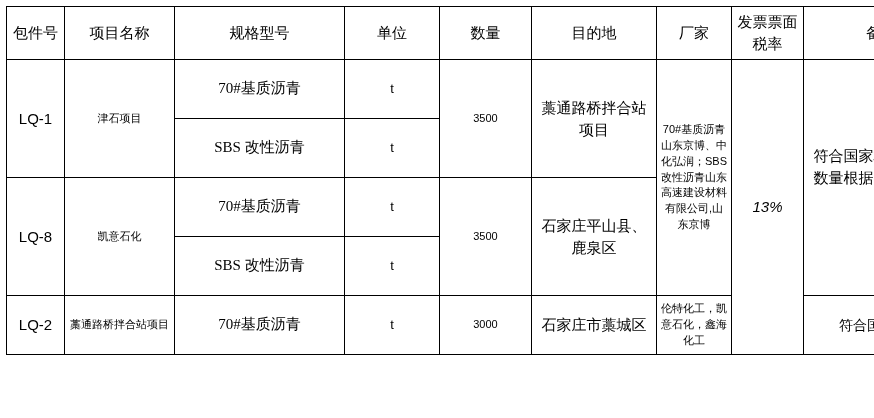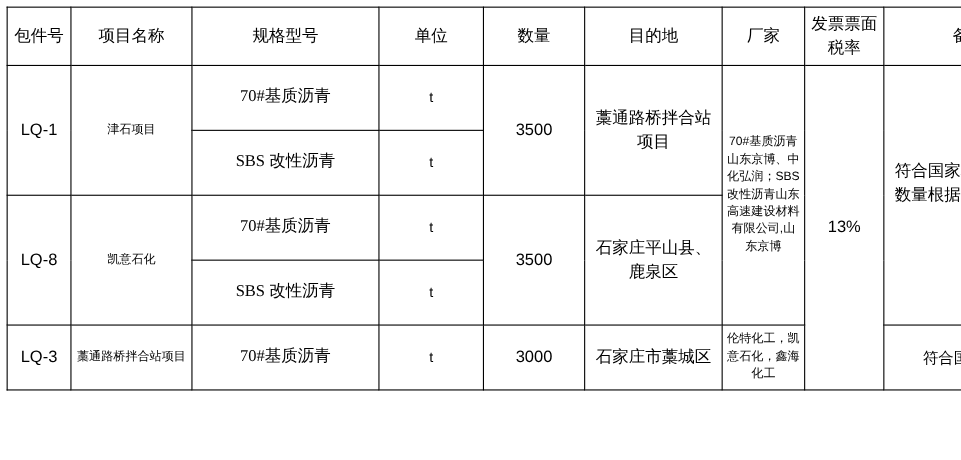--- a/index.html
+++ b/index.html
@@ -60,32 +60,33 @@
   }
   .cell-spec {
     font-size: 15px;
     height: 54px;
     font-family: Liberation Serif, serif;
   }
   .cell-unit {
     font-size: 13px;
   }
   .cell-qty {
-    font-size: 15px;
+    font-size: 11px;
   }
   .cell-dest {
     font-size: 15px;
   }
   .cell-maker {
     font-size: 11px;
     line-height: 1.5;
     padding: 3px 4px;
   }
   .cell-tax {
     font-size: 15px;
+    font-style: italic;
   }
   .cell-remark {
     font-size: 15px;
     line-height: 1.6;
     padding: 4px 8px;
   }
   .cell-remark.small {
     font-size: 14px;
   }
 </style>
@@ -145,21 +146,21 @@
         <td class="cell-qty" rowspan="2">3500</td>
         <td class="cell-dest" rowspan="2">石家庄平山县、鹿泉区</td>
       </tr>
 
       <tr>
         <td class="cell-spec">SBS 改性沥青</td>
         <td class="cell-unit">t</td>
       </tr>
 
       <tr>
-        <td class="cell-pkg">LQ-3</td>
+        <td class="cell-pkg">LQ-2</td>
         <td class="cell-proj">藁通路桥拌合站项目</td>
         <td class="cell-spec">70#基质沥青</td>
         <td class="cell-unit">t</td>
         <td class="cell-qty">3000</td>
         <td class="cell-dest">石家庄市藁城区</td>
         <td class="cell-maker">伦特化工，凯意石化，鑫海化工</td>
         <td class="cell-remark small">符合国家标准</td>
       </tr>
     </tbody>
   </table>

